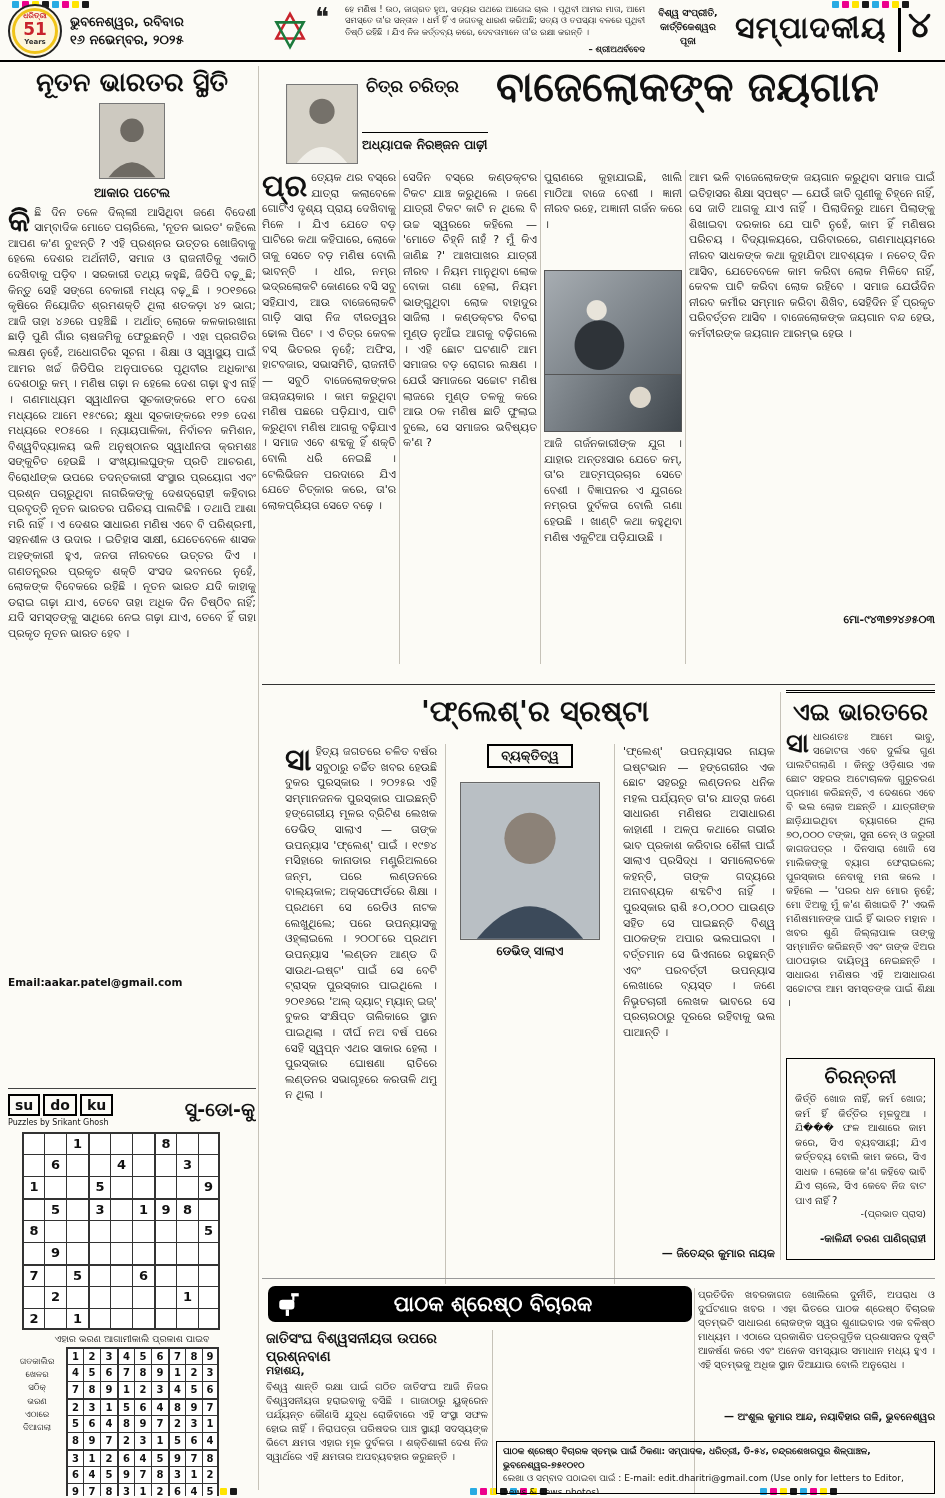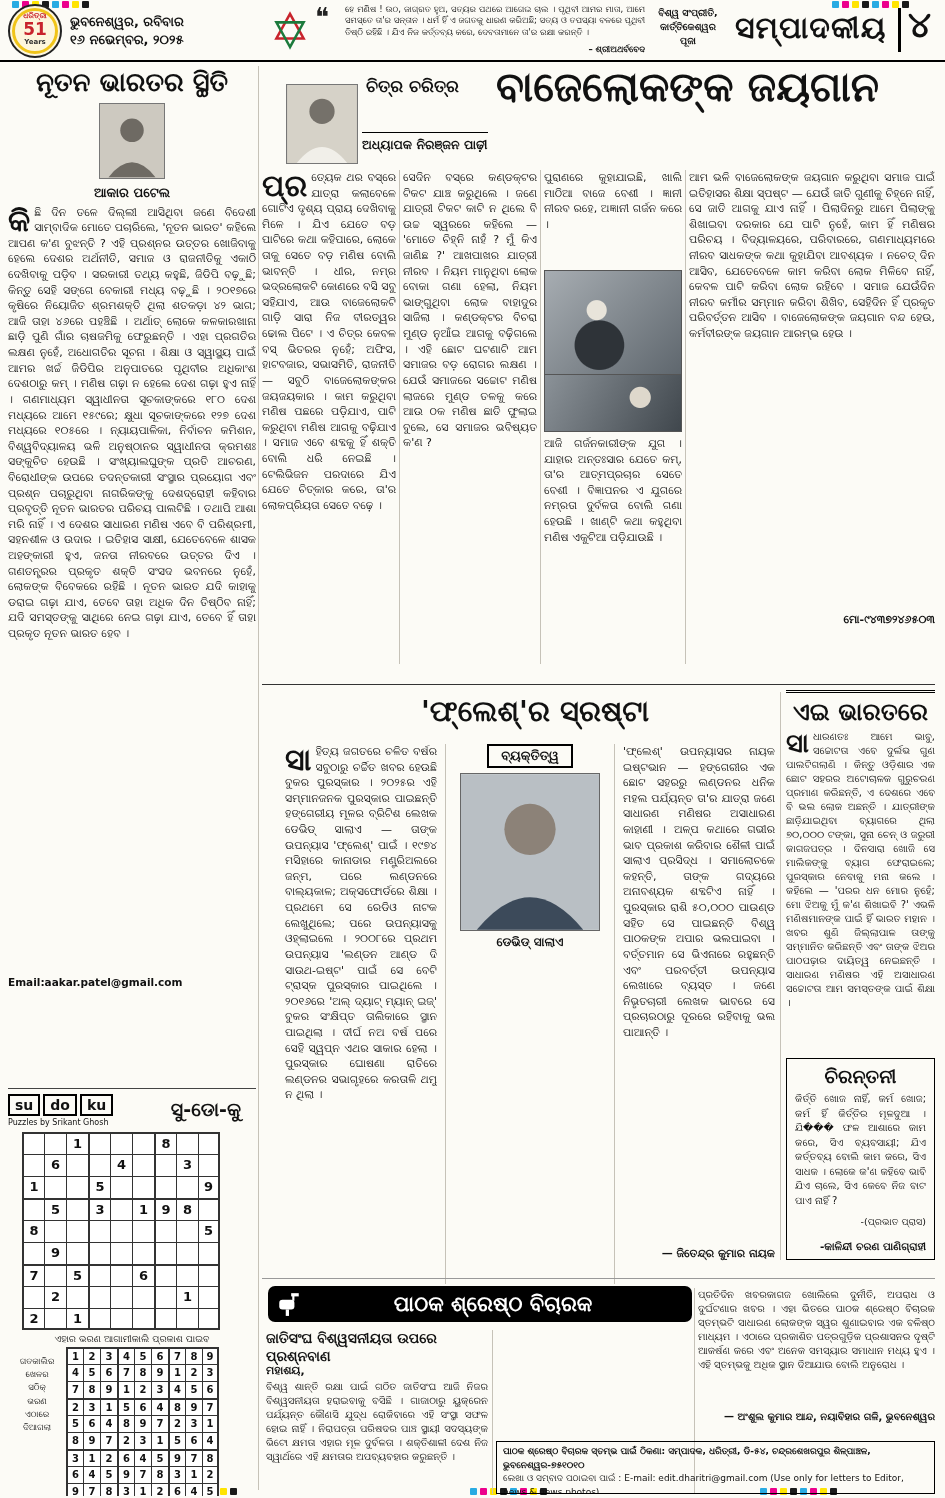--- a/index.html
+++ b/index.html
@@ -49,21 +49,21 @@
   #left-art .body-txt { height:768px; }
   #left-art .email { font-size:10.5px; font-weight:bold; margin-top:3px; }
 
   
   #sudoku-rule { left:8px; top:1088px; width:248px; height:1px; background:#444; }
   #sudoku { left:8px; top:1094px; width:248px; height:402px; overflow:hidden; }
   #sudoku .brand-row { position:relative; height:36px; }
   .sd-box { display:inline-block; border:2px solid #000; font-size:14px; font-weight:bold;
             padding:0 5px; margin-right:3px; line-height:18px; }
   #sudoku .credit { font-size:8px; margin-top:2px; }
-  #sudoku .title-odia { position:absolute; right:15px; top:4px; font-size:19px; font-weight:bold; }
+  #sudoku .title-odia { position:absolute; right:1px; top:4px; font-size:19px; font-weight:bold; }
   .sd-grid { display:grid; width:fit-content; background:#fff; }
   .sd-cell { border-style:solid; border-color:#333; text-align:center; font-weight:bold; overflow:hidden; }
   #sudoku-grid { margin-left:14px; margin-top:2px; }
   #sudoku .note { text-align:center; font-size:9.5px; margin:3px 0 2px; }
   #sudoku .sol-row { display:flex; }
   #sudoku .side { width:58px; font-size:8.5px; line-height:1.55; white-space:pre-line; padding:8px 2px 0 2px; text-align:center; }
 
   
   #main-photo { left:286px; top:84px; width:72px; height:80px; }
   #kicker { left:366px; top:76px; font-size:17px; font-weight:bold; }
@@ -86,38 +86,38 @@
   #m-col3 .seg2 { height:220px; overflow:hidden; }
   .signoff { text-align:right; font-weight:bold; font-size:11px; margin-top:3px; }
 
   
   #flash-rule { left:262px; top:684px; width:673px; background:#333; }
   #flash-head { left:395px; top:694px; width:280px; text-align:center; font-size:29px; font-weight:bold; }
   .f-col { top:744px; height:546px; }
   #f-col1 { left:285px; width:152px; }
   #f-col2 { left:454px; width:152px; }
   #f-col3 { left:623px; width:152px; }
-  .persona { display:block; margin:0 auto 5px; border:2px solid #000; padding:2px 12px;
+  .persona { display:block; margin:0 auto 14px; border:2px solid #000; padding:2px 12px;
              font-weight:bold; font-size:13px; width:fit-content; }
   #szalay-photo { display:block; margin:0 auto; width:140px; height:158px; border:1px solid #666; }
   #f-col2 .cap { text-align:center; font-weight:bold; font-size:12px; margin:4px 0 6px; }
   #f-col2 .body-txt { height:300px; }
   #f-col1 .body-txt, #f-col3 .body-txt { height:516px; }
 
   
   #ei-head { left:786px; top:690px; width:149px; text-align:center; font-size:24px; font-weight:bold;
              border-top:3px double #000; padding-top:5px; }
   #ei-body { left:786px; top:730px; width:149px; height:322px; }
 
   
   #chirantani { left:786px; top:1058px; width:149px; height:202px; border:1.5px solid #000;
                 padding:6px 8px; overflow:hidden; }
   #chirantani .title { text-align:center; font-size:19px; font-weight:bold; margin-bottom:4px; }
   #chirantani .quote { font-size:10px; line-height:1.45; text-align:justify; }
-  #chirantani .att1 { text-align:right; font-size:9.5px; margin-top:8px; }
+  #chirantani .att1 { text-align:right; font-size:9.5px; margin-top:0; }
   #chirantani .att2 { text-align:right; font-size:10.5px; font-weight:bold; margin-top:12px; }
 
   
   #reader-rule { left:262px; top:1278px; width:673px; background:#999; }
   #reader-bar { left:268px; top:1286px; width:424px; height:36px; background:#000; color:#fff;
                 border-radius:7px; display:flex; align-items:center; padding:0 8px; }
   #reader-bar .ttl { flex:1; text-align:center; font-size:21px; font-weight:bold; }
   #letter-head { left:266px; top:1330px; width:226px; font-size:14px; font-weight:bold; line-height:1.25; }
   #salutation { left:266px; top:1364px; font-size:11px; font-weight:bold; }
   #letter-col1 { left:266px; top:1380px; width:222px; height:112px; }

